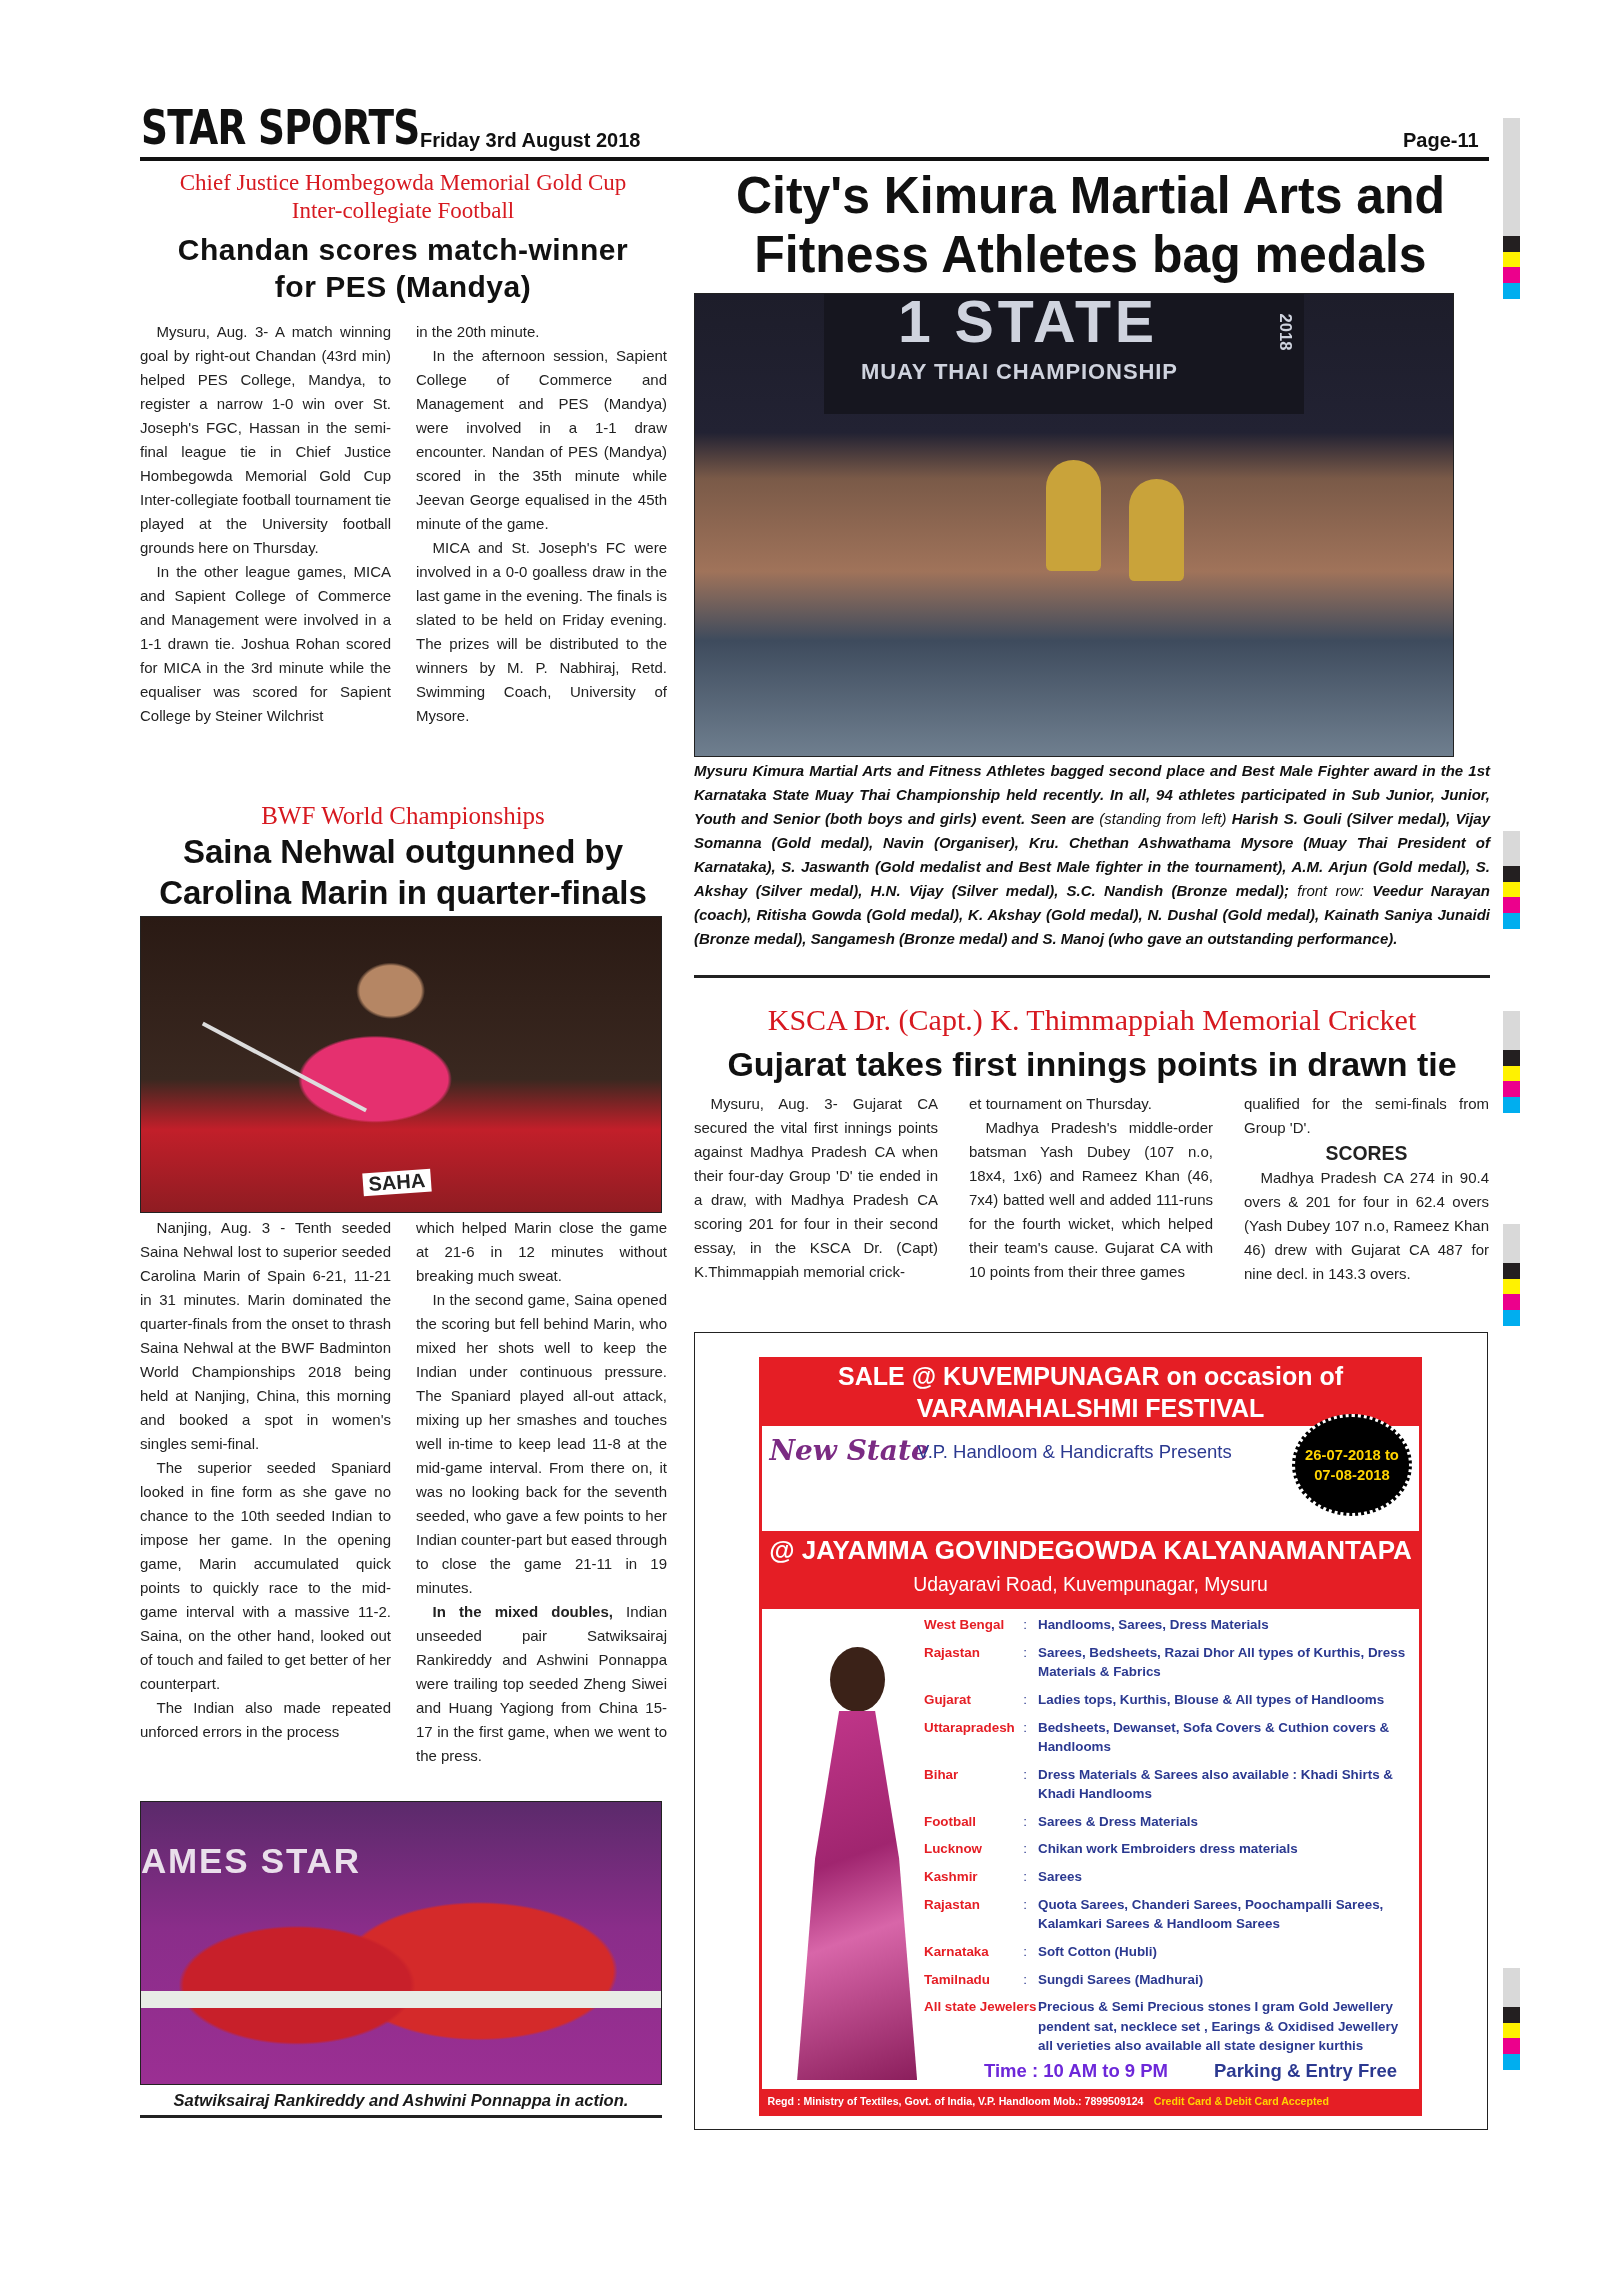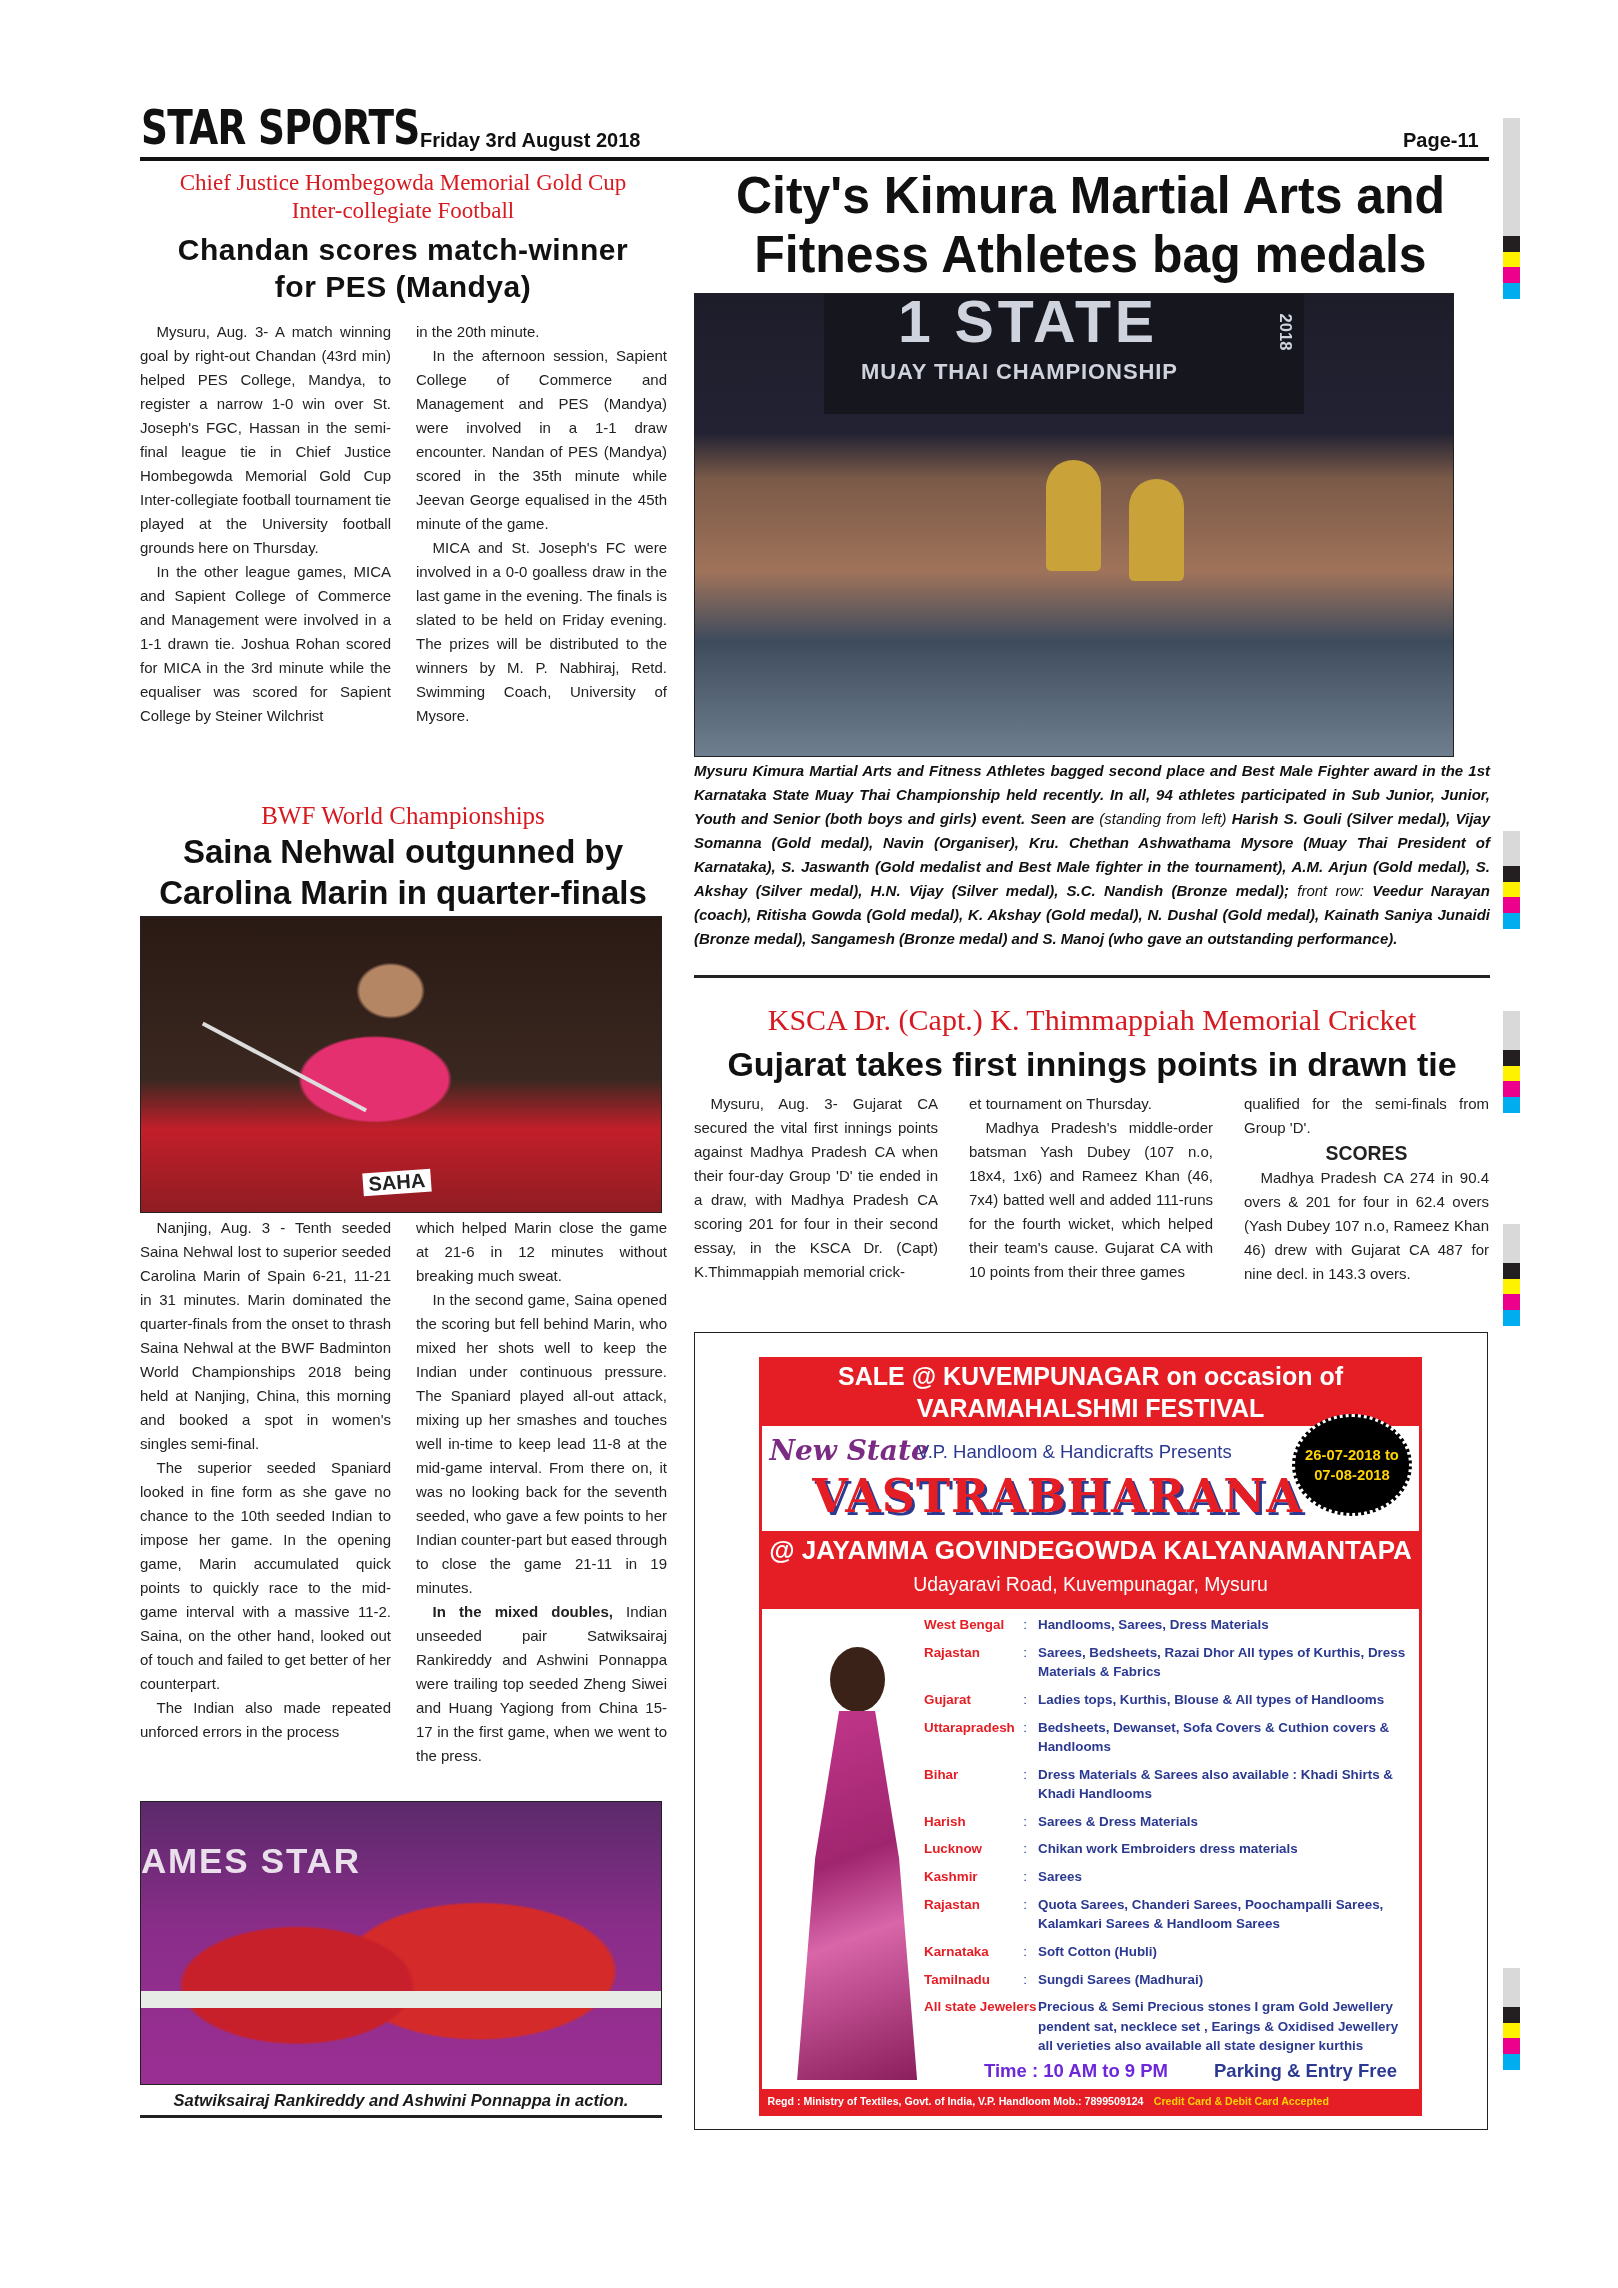--- a/index.html
+++ b/index.html
@@ -174,21 +174,20 @@
     <div>SALE @ KUVEMPUNAGAR on occasion of</div>
     <div>VARAMAHALSHMI FESTIVAL</div>
   </div>
 
   <div style="position:absolute; left:530px; top:54px; width:120px; height:102px; background:#000000; border-radius:50%; border:3.7px dotted #fff; color:#ffd400; font-weight:bold; font-size:14.8px; line-height:20px; text-align:center; padding-top:28px;">
     <div>26-07-2018 to</div>
     <div>07-08-2018</div>
   </div>
   <div style="position:absolute; left:7.4px; top:74px; font-family:'DejaVu Serif', serif; font-style:italic; font-weight:bold; color:#7b2b83; font-size:28px;">New State</div>
   <div style="position:absolute; left:155px; top:81px; color:#2b3990; font-size:18.5px;">V.P. Handloom &amp; Handicrafts Presents</div>
-  <div style="position:absolute; left:37px; top:109px; width:517px; text-align:center; font-family:'DejaVu Serif', serif; font-weight:bold; color:#e51e25; font-size:46px; letter-spacing:0.9px; text-shadow:2.8px 2.8px 0 #2b3990;">VASTRABHARANA</div>
 
   <div class="ad-red" style="position:absolute; left:0; top:171px; width:100%; height:78px; text-align:center;">
     <div style="font-weight:bold; font-size:26px; line-height:39px;">@ JAYAMMA GOVINDEGOWDA KALYANAMANTAPA</div>
     <div style="font-size:19.4px; line-height:28px;">Udayaravi Road, Kuvempunagar, Mysuru</div>
   </div>
 
   <div style="position:absolute; left:16.6px; top:268px; width:157px; height:461px;">
     <div style="position:absolute; left:51px; top:18.5px; width:55px; height:65px; border-radius:50%; background:#3b2218;"></div>
     <div style="position:absolute; left:18.5px; top:83px; width:120px; height:369px; background:linear-gradient(160deg, #c2378b 0%, #a0256f 40%, #d866a9 60%, #8b1e5c 100%); clip-path:polygon(35% 0, 65% 0, 85% 40%, 100% 100%, 0 100%, 15% 40%);"></div>
   </div>
@@ -213,21 +212,21 @@
         <span style="width:88px; color:#e51e25; font-weight:bold;">Uttarapradesh</span>
         <span style="width:26px; color:#2b3990; text-align:center;">:</span>
         <span style="flex:1; color:#2b3990; font-weight:bold;">Bedsheets, Dewanset, Sofa Covers &amp; Cuthion covers &amp; Handlooms</span>
       </div>
     <div style="display:flex; margin-bottom:8.3px;">
         <span style="width:88px; color:#e51e25; font-weight:bold;">Bihar</span>
         <span style="width:26px; color:#2b3990; text-align:center;">:</span>
         <span style="flex:1; color:#2b3990; font-weight:bold;">Dress Materials &amp; Sarees also available : Khadi Shirts &amp; Khadi Handlooms</span>
       </div>
     <div style="display:flex; margin-bottom:8.3px;">
-        <span style="width:88px; color:#e51e25; font-weight:bold;">Harish</span>
+        <span style="width:88px; color:#e51e25; font-weight:bold;">Football</span>
         <span style="width:26px; color:#2b3990; text-align:center;">:</span>
         <span style="flex:1; color:#2b3990; font-weight:bold;">Sarees &amp; Dress Materials</span>
       </div>
     <div style="display:flex; margin-bottom:8.3px;">
         <span style="width:88px; color:#e51e25; font-weight:bold;">Lucknow</span>
         <span style="width:26px; color:#2b3990; text-align:center;">:</span>
         <span style="flex:1; color:#2b3990; font-weight:bold;">Chikan work Embroiders dress materials</span>
       </div>
     <div style="display:flex; margin-bottom:8.3px;">
         <span style="width:88px; color:#e51e25; font-weight:bold;">Kashmir</span>

